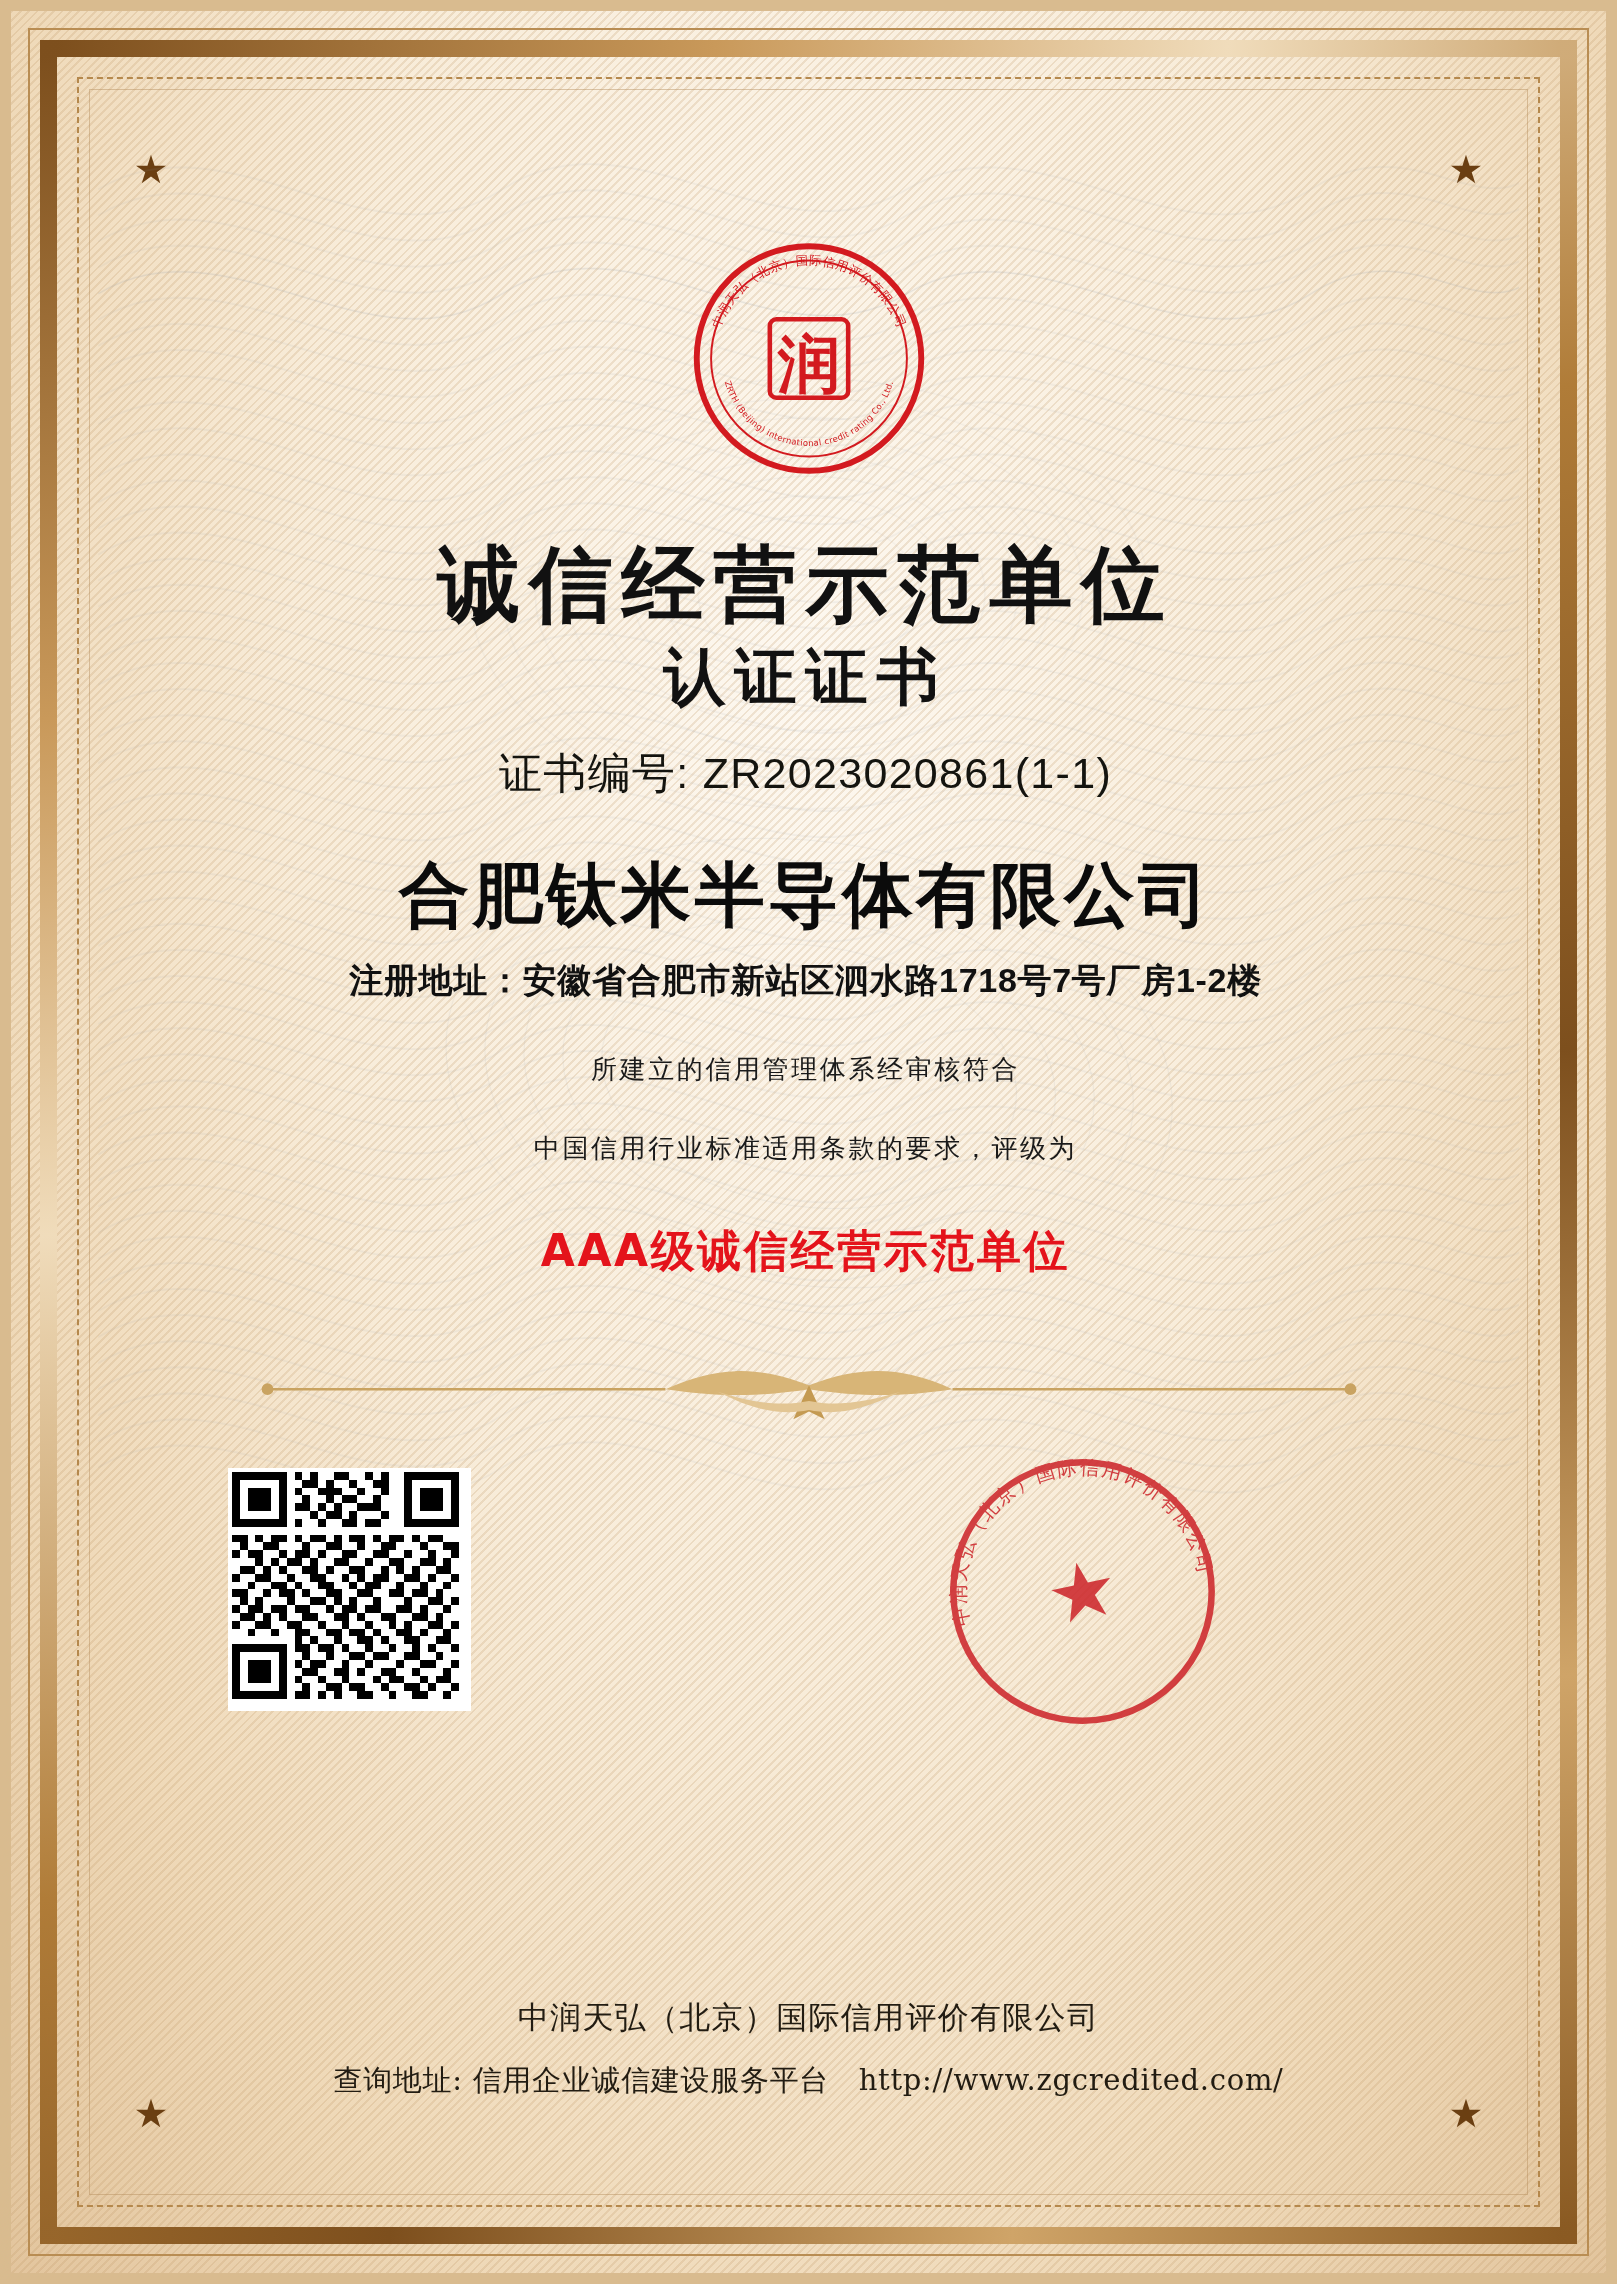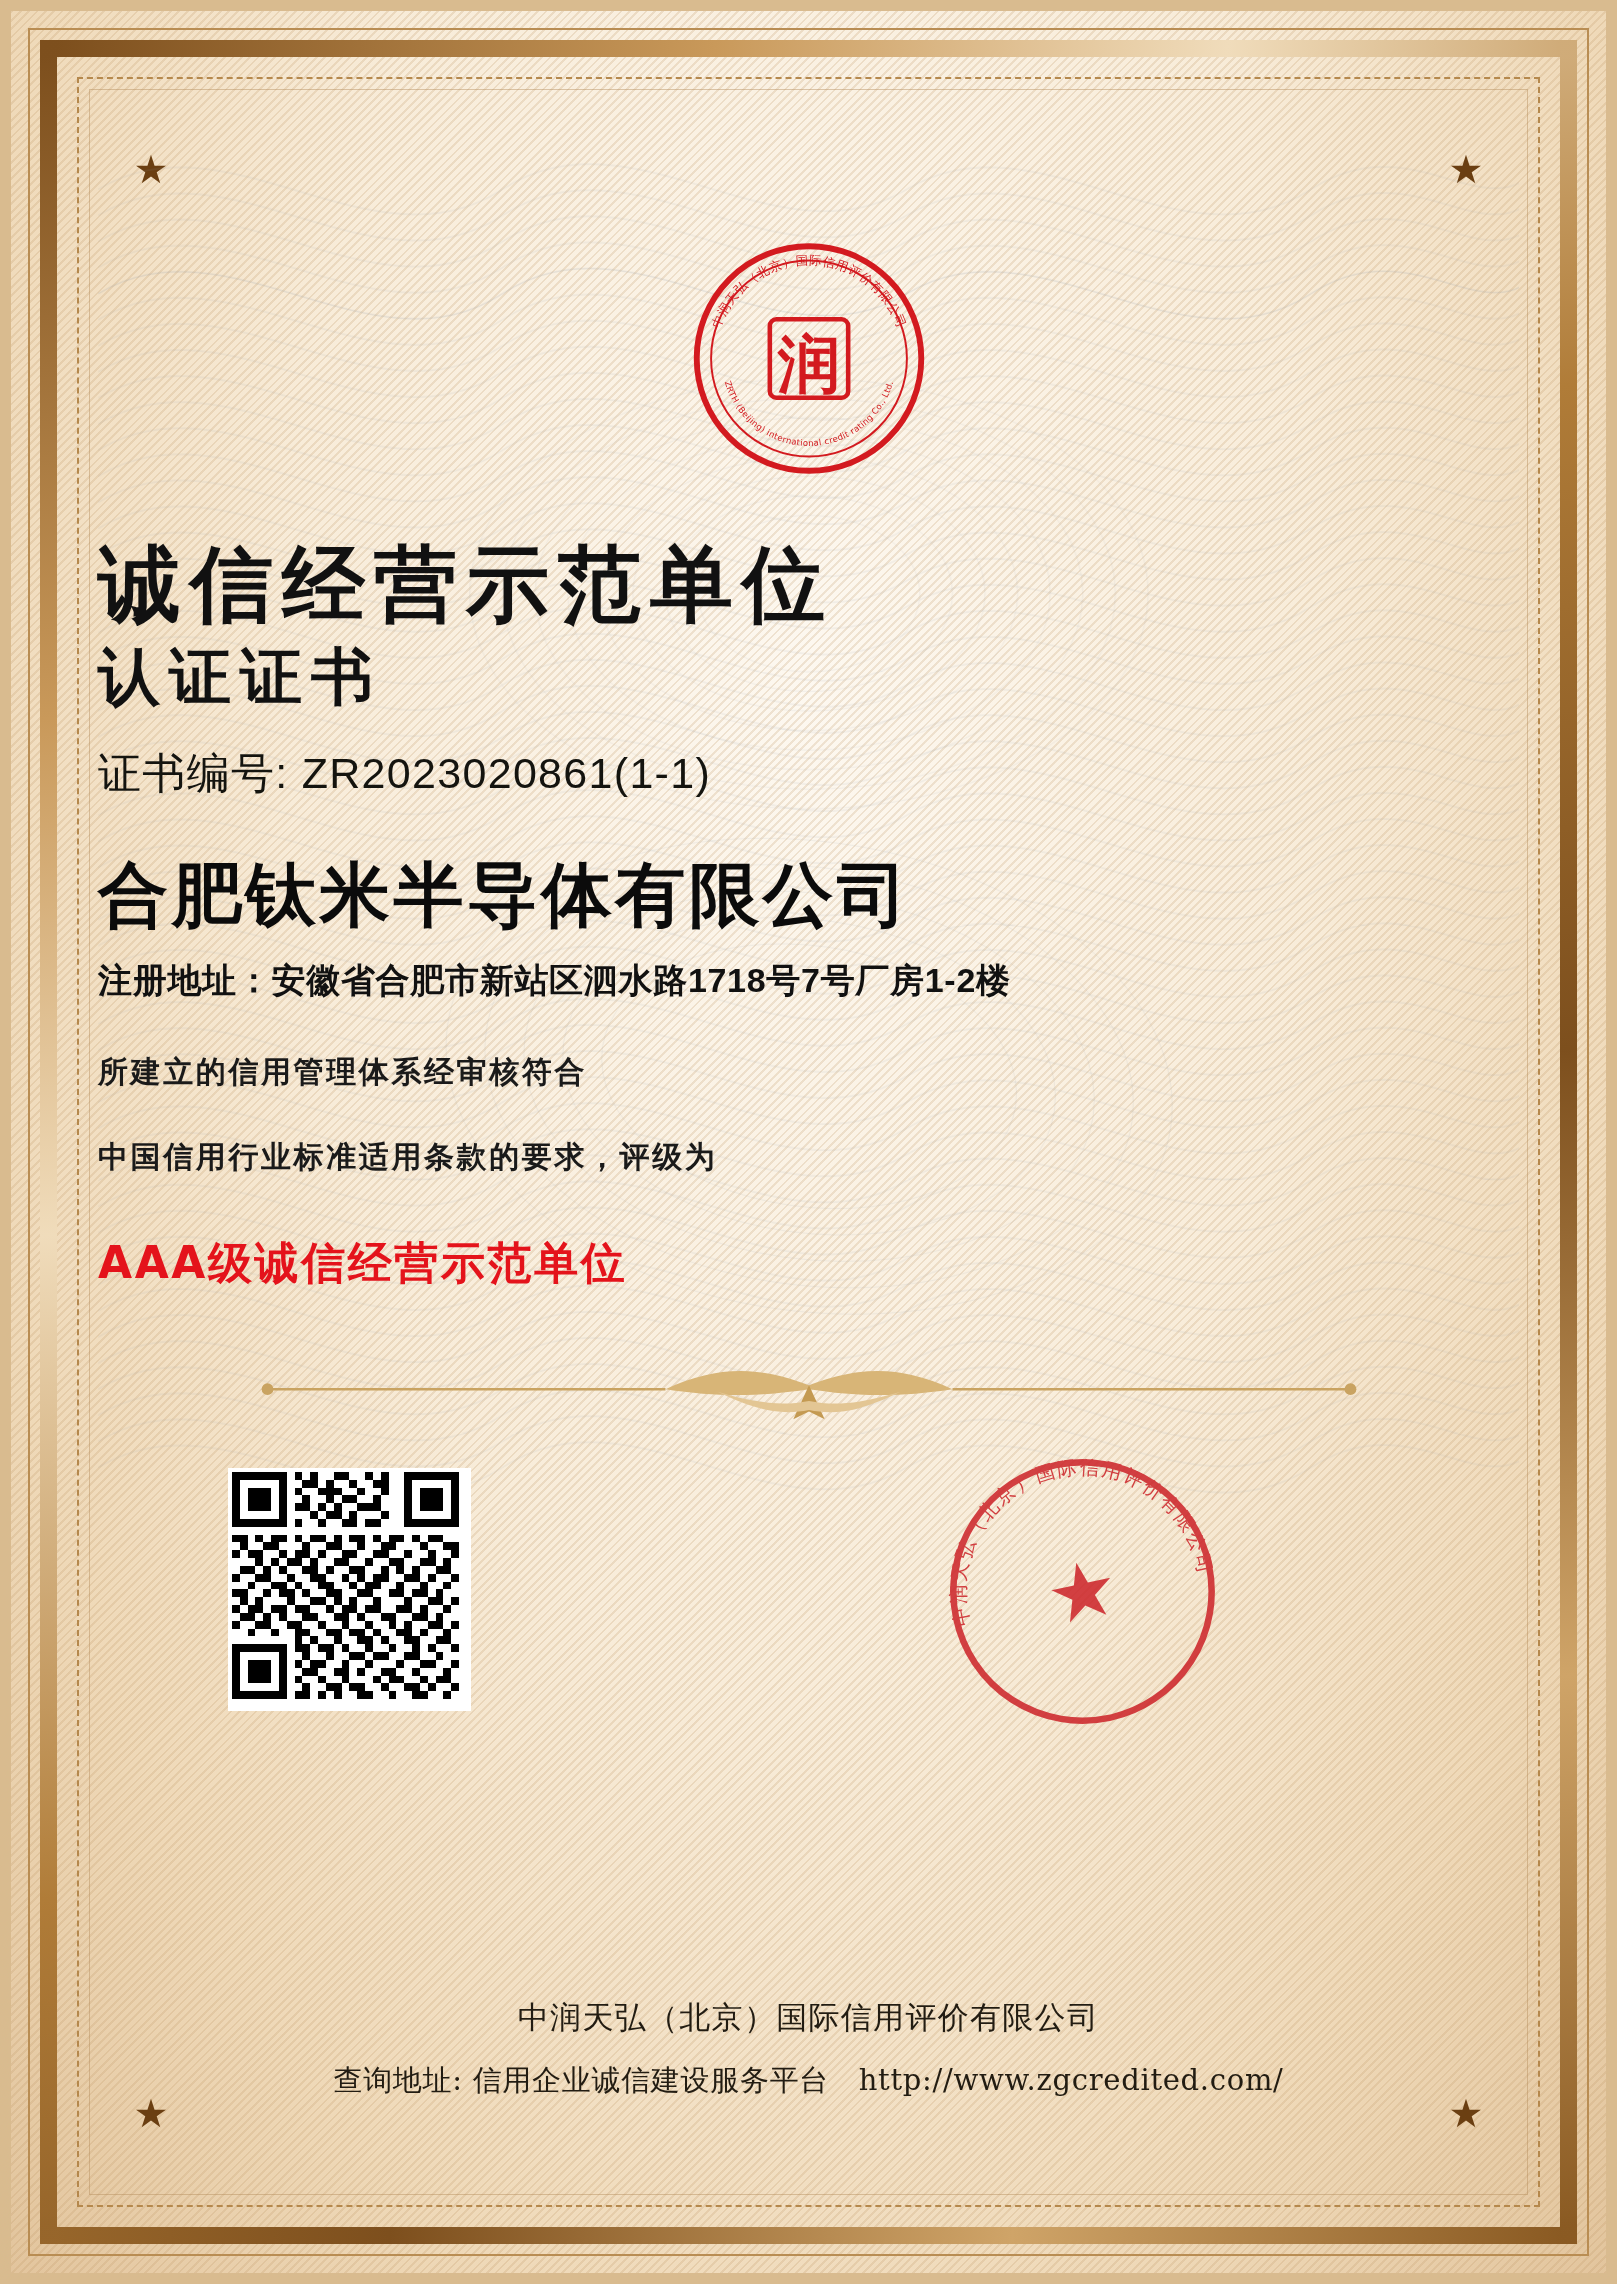--- a/index.html
+++ b/index.html
@@ -97,21 +97,21 @@
     top: 143px;
     transform: translateX(-50%);
     width: 235px;
     height: 235px;
   }
 
   .title-block {
     position: absolute;
     left: 0; right: 6px;
     top: 430px;
-    text-align: left;
+    text-align: center;
   }
   .cert-title {
     font-family: "DejaVu Serif", "Liberation Serif", serif;
     font-weight: bold;
     font-size: 83px;
     letter-spacing: 9px;
     color: #111111;
     line-height: 1.35;
     margin: 0;
     white-space: nowrap;
@@ -145,24 +145,23 @@
   .company-address {
     margin-top: 15px;
     font-size: 34px;
     font-weight: bold;
     color: #111111;
     letter-spacing: 0.7px;
   }
 
   .body-line {
     margin-top: 48px;
-    font-size: 30px;
+    font-size: 26px;
     color: #1a1a1a;
     letter-spacing: 2.6px;
-    font-weight: bold;
   }
   .body-line.second {
     margin-top: 44px;
   }
 
   .grade {
     margin-top: 56px;
     font-family: "DejaVu Sans", "Liberation Sans", sans-serif;
     font-weight: bold;
     font-size: 44px;

